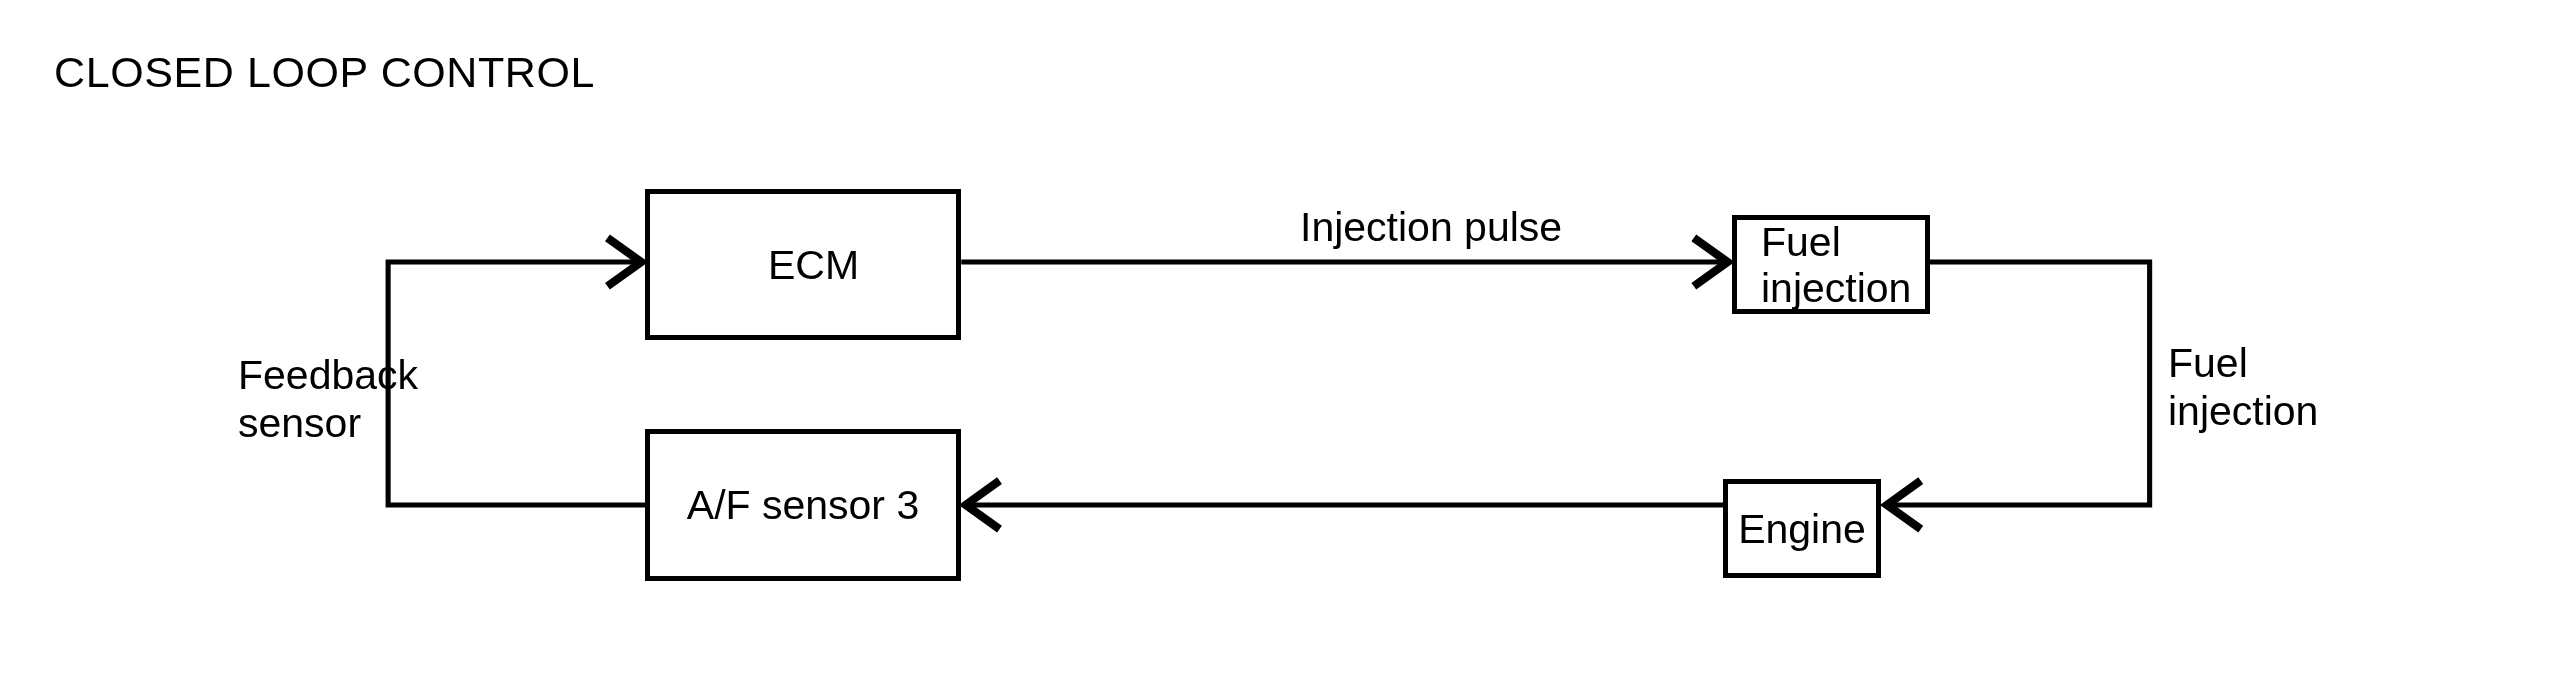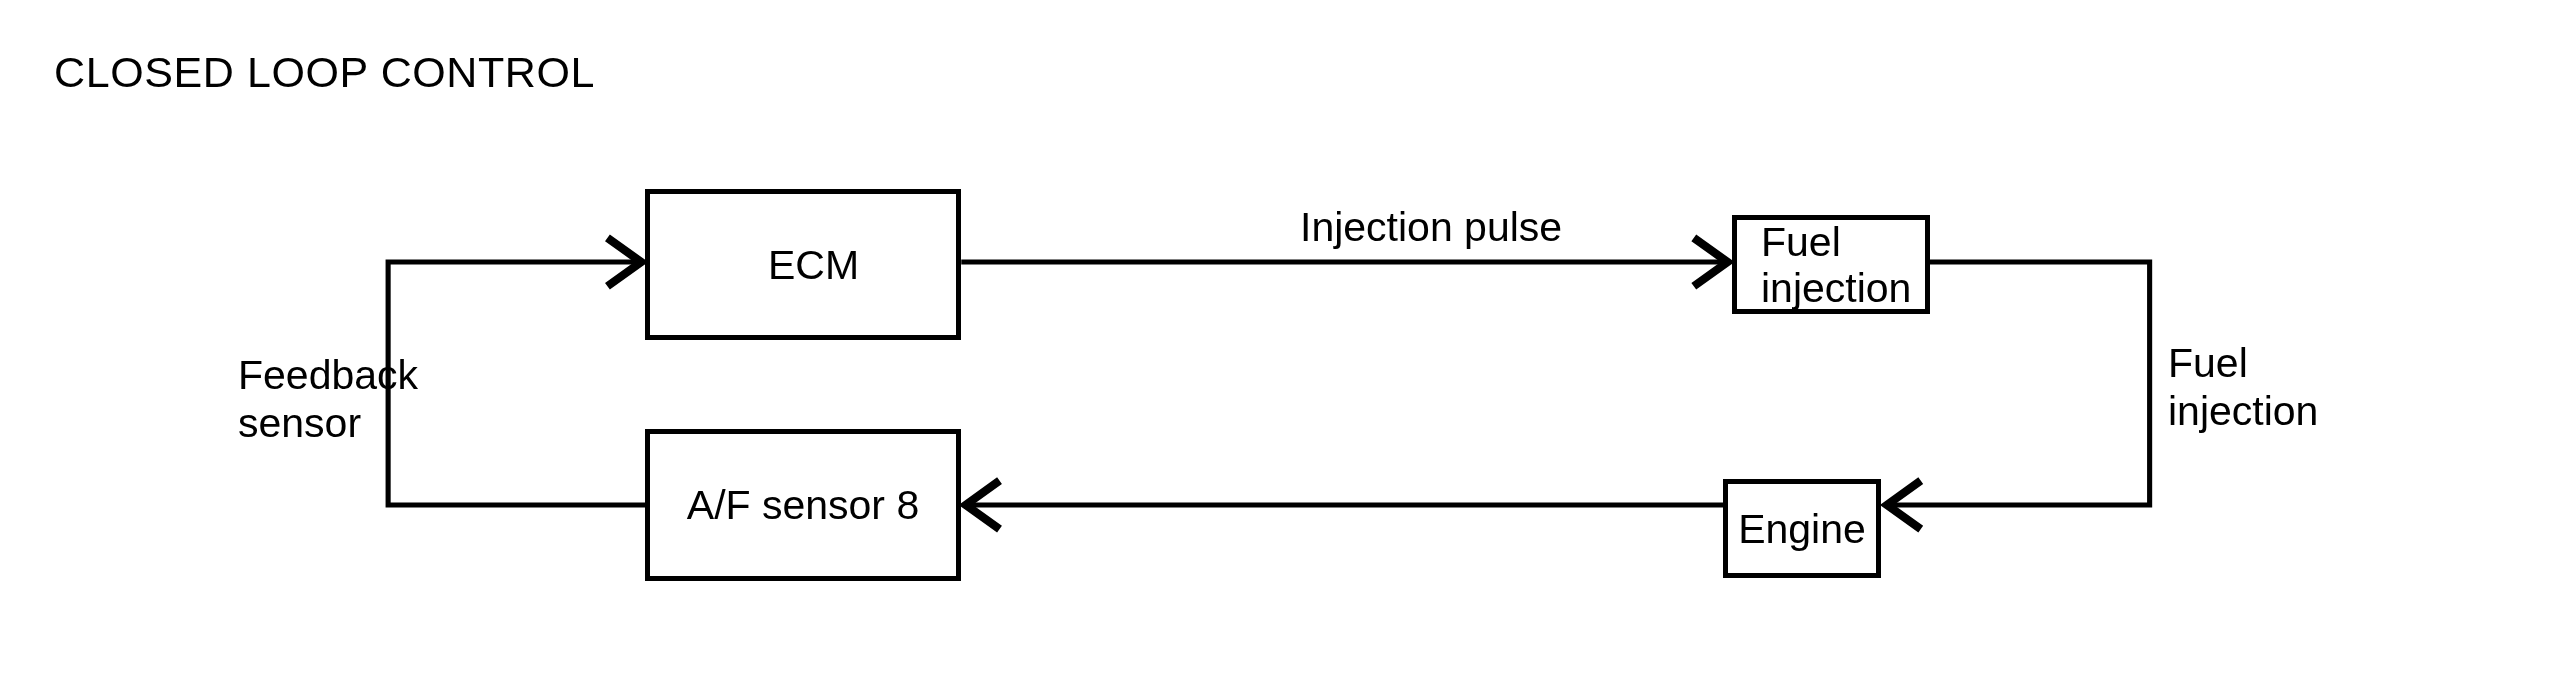--- a/index.html
+++ b/index.html
@@ -88,21 +88,21 @@
 
   <div class="node" id="node-fuel-injectors">
     <span><span>Fuel</span><br><span>injection</span></span>
   </div>
 
   <div class="node" id="node-engine">
     <span>Engine</span>
   </div>
 
   <div class="node" id="node-af-sensor">
-    <span>A/F sensor 8</span>
+    <span>A/F sensor 3</span>
   </div>
 
   <div class="edge-label" id="label-injection-pulse">Injection pulse</div>
 
 
   <div class="edge-label" id="label-fuel-injection"><span>Fuel</span><br><span>injection</span></div>
 
   <div class="edge-label" id="label-feedback"><span>Feedback</span><br><span>sensor</span></div>
 
 </div>

